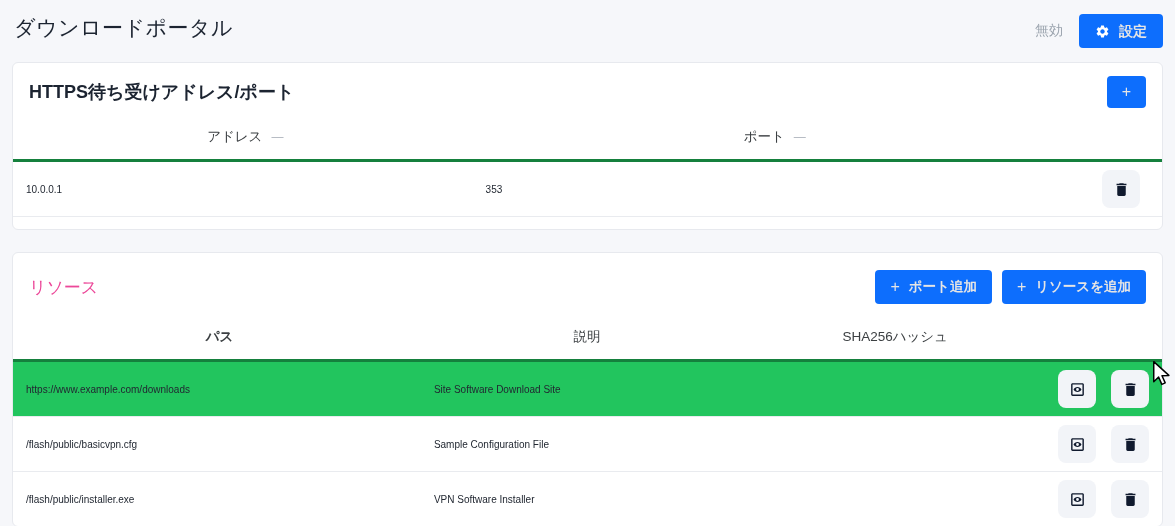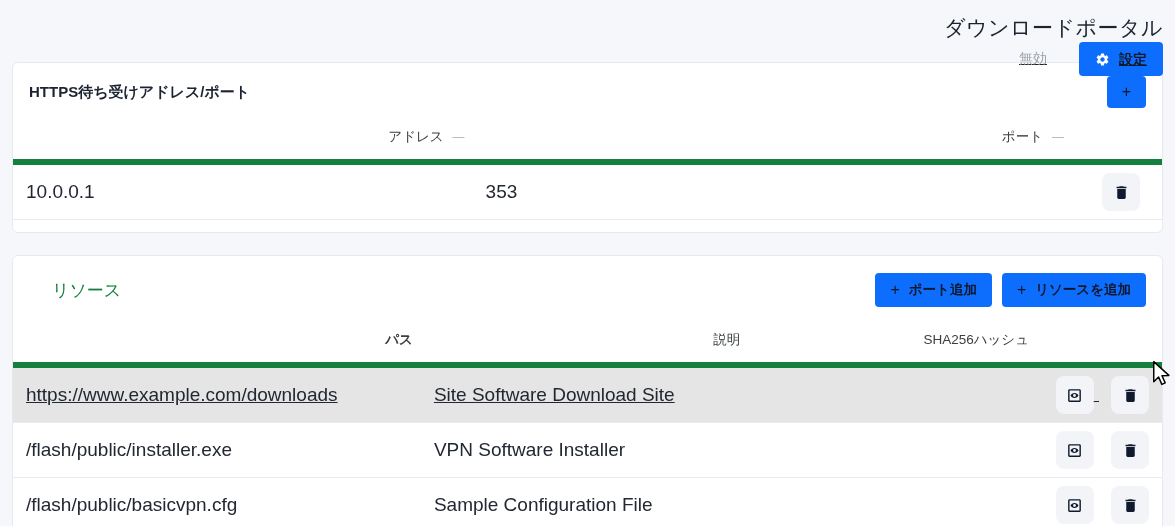--- a/index.html
+++ b/index.html
@@ -10,83 +10,83 @@
     font-family:"Liberation Sans","DejaVu Sans",sans-serif;
     color:#202124;
     position:relative;
     overflow:hidden;
   }
 
   
   .topbar {
     height:62px;
     padding:14px 12px 0 14px;
-    display:flex; align-items:flex-end; justify-content:space-between;flex-direction:column;
+    display:flex; align-items:flex-start; justify-content:space-between;
   }
   .page-title { font-size:21px; color:#1c2431; letter-spacing:0.5px; }
-  .topbar-right { display:flex; align-items:center; gap:32px;text-decoration:underline; }
+  .topbar-right { display:flex; align-items:center; gap:16px; }
   .status-text { color:#9aa3ad; font-size:14px; }
 
   
   .btn-primary {
     display:inline-flex; align-items:center; gap:9px;
-    background:#0d6efd; color:#0f172a;
+    background:#0d6efd; color:#e5e5e5;
     border:none; border-radius:4px;
     font-family:inherit;
     font-size:13.5px; font-weight:700;
     padding:9px 15px; line-height:16px;
     cursor:pointer; white-space:nowrap;
   }
   .btn-primary .plus { font-size:16px; font-weight:400; line-height:14px; }
   .btn-primary svg { display:block; }
 
   
   .card {
     background:#fff;
     border:1px solid #e7e9ee;
     border-radius:6px;
     margin:0 12px 22px 12px;
   }
   .card-header {
     display:flex; align-items:center; justify-content:space-between;
     padding:13px 16px 10px 16px;
   }
-  .card-title-bold { font-size:15px; font-weight:700; color:#1c2431; }
-  .card-title-plain { font-size:17px; font-weight:400; color:#15803d;margin-left:23px; }
+  .card-title-bold { font-size:18px; font-weight:700; color:#1c2431; }
+  .card-title-plain { font-size:17px; font-weight:400; color:#ec4899; }
   .header-buttons { display:flex; gap:10px; }
 
   
   table { width:100%; border-collapse:collapse; }
   th {
-    text-align:right; font-weight:400;
+    text-align:center; font-weight:400;
     font-size:13.5px; color:#3c4043;
     padding:10px 8px 13px 13px;
-    border-bottom:6px solid #15803d;
+    border-bottom:3px solid #15803d;
     white-space:nowrap;
   }
   td {
-    font-size:19px; color:#222832;
+    font-size:10px; color:#222832;
     padding:8px 8px 8px 13px;
     height:54px;
     border-bottom:1px solid #e9ebef;
   }
   .sort-indicator { color:#aeb4bd; margin-left:9px; font-size:12px; }
 
   
   .listener-table .col-address { width:40%; }
   .listener-table .col-actions { width:90px; }
   .listener-table td.actions-cell { text-align:right; padding-right:22px; }
   .listener-card-bottom { height:12px; }
 
   
   .res-table .col-path { width:35.5%;font-weight:bold; }
   .res-table .col-desc { width:28.5%; }
   .res-table .col-actions { width:125px; }
   .res-table td.actions-cell { text-align:right; padding-right:13px; white-space:nowrap; }
-  .res-table tr.hovered td { background:#e5e5e5;text-decoration:underline; }
+  .res-table tr.hovered td { background:#22c55e; }
   .res-table tr:last-child td { border-bottom:none; }
 
   
   .icon-btn {
     width:38px; height:38px;
     border:none; border-radius:8px;
     background:#f2f4f8;
     display:inline-flex; align-items:center; justify-content:center;
     cursor:pointer; vertical-align:middle;
   }
@@ -195,44 +195,44 @@
           <button class="icon-btn">
             <span>
               <svg width="17" height="17" viewBox="0 0 24 24">
                   <path d="M6 19c0 1.1.9 2 2 2h8c1.1 0 2-.9 2-2V7H6v12zM19 4h-3.5l-1-1h-5l-1 1H5v2h14V4z"></path>
                 </svg>
             </span>
           </button>
         </td>
       </tr>
       <tr>
+        <td>/flash/public/basicvpn.cfg</td>
+        <td>Sample Configuration File</td>
+        <td></td>
+        <td class="actions-cell">
+          <button class="icon-btn">
+            <span>
+              <svg width="17" height="17" viewBox="0 0 24 24">
+                  <path d="M19 3H5c-1.1 0-2 .9-2 2v14c0 1.1.9 2 2 2h14c1.1 0 2-.9 2-2V5c0-1.1-.9-2-2-2zm0 16H5V5h14v14z"></path>
+                  <path d="M12 8.5c-2.55 0-4.7 1.45-5.6 3.5.9 2.05 3.05 3.5 5.6 3.5s4.7-1.45 5.6-3.5c-.9-2.05-3.05-3.5-5.6-3.5zm0 5.5a2 2 0 1 1 0-4 2 2 0 0 1 0 4z"></path>
+                </svg>
+            </span>
+          </button>
+          <button class="icon-btn">
+            <span>
+              <svg width="17" height="17" viewBox="0 0 24 24">
+                  <path d="M6 19c0 1.1.9 2 2 2h8c1.1 0 2-.9 2-2V7H6v12zM19 4h-3.5l-1-1h-5l-1 1H5v2h14V4z"></path>
+                </svg>
+            </span>
+          </button>
+        </td>
+      </tr>
+      <tr>
         <td>/flash/public/installer.exe</td>
         <td>VPN Software Installer</td>
-        <td></td>
-        <td class="actions-cell">
-          <button class="icon-btn">
-            <span>
-              <svg width="17" height="17" viewBox="0 0 24 24">
-                  <path d="M19 3H5c-1.1 0-2 .9-2 2v14c0 1.1.9 2 2 2h14c1.1 0 2-.9 2-2V5c0-1.1-.9-2-2-2zm0 16H5V5h14v14z"></path>
-                  <path d="M12 8.5c-2.55 0-4.7 1.45-5.6 3.5.9 2.05 3.05 3.5 5.6 3.5s4.7-1.45 5.6-3.5c-.9-2.05-3.05-3.5-5.6-3.5zm0 5.5a2 2 0 1 1 0-4 2 2 0 0 1 0 4z"></path>
-                </svg>
-            </span>
-          </button>
-          <button class="icon-btn">
-            <span>
-              <svg width="17" height="17" viewBox="0 0 24 24">
-                  <path d="M6 19c0 1.1.9 2 2 2h8c1.1 0 2-.9 2-2V7H6v12zM19 4h-3.5l-1-1h-5l-1 1H5v2h14V4z"></path>
-                </svg>
-            </span>
-          </button>
-        </td>
-      </tr>
-      <tr>
-        <td>/flash/public/basicvpn.cfg</td>
-        <td>Sample Configuration File</td>
         <td></td>
         <td class="actions-cell">
           <button class="icon-btn">
             <span>
               <svg width="17" height="17" viewBox="0 0 24 24">
                   <path d="M19 3H5c-1.1 0-2 .9-2 2v14c0 1.1.9 2 2 2h14c1.1 0 2-.9 2-2V5c0-1.1-.9-2-2-2zm0 16H5V5h14v14z"></path>
                   <path d="M12 8.5c-2.55 0-4.7 1.45-5.6 3.5.9 2.05 3.05 3.5 5.6 3.5s4.7-1.45 5.6-3.5c-.9-2.05-3.05-3.5-5.6-3.5zm0 5.5a2 2 0 1 1 0-4 2 2 0 0 1 0 4z"></path>
                 </svg>
             </span>
           </button>

